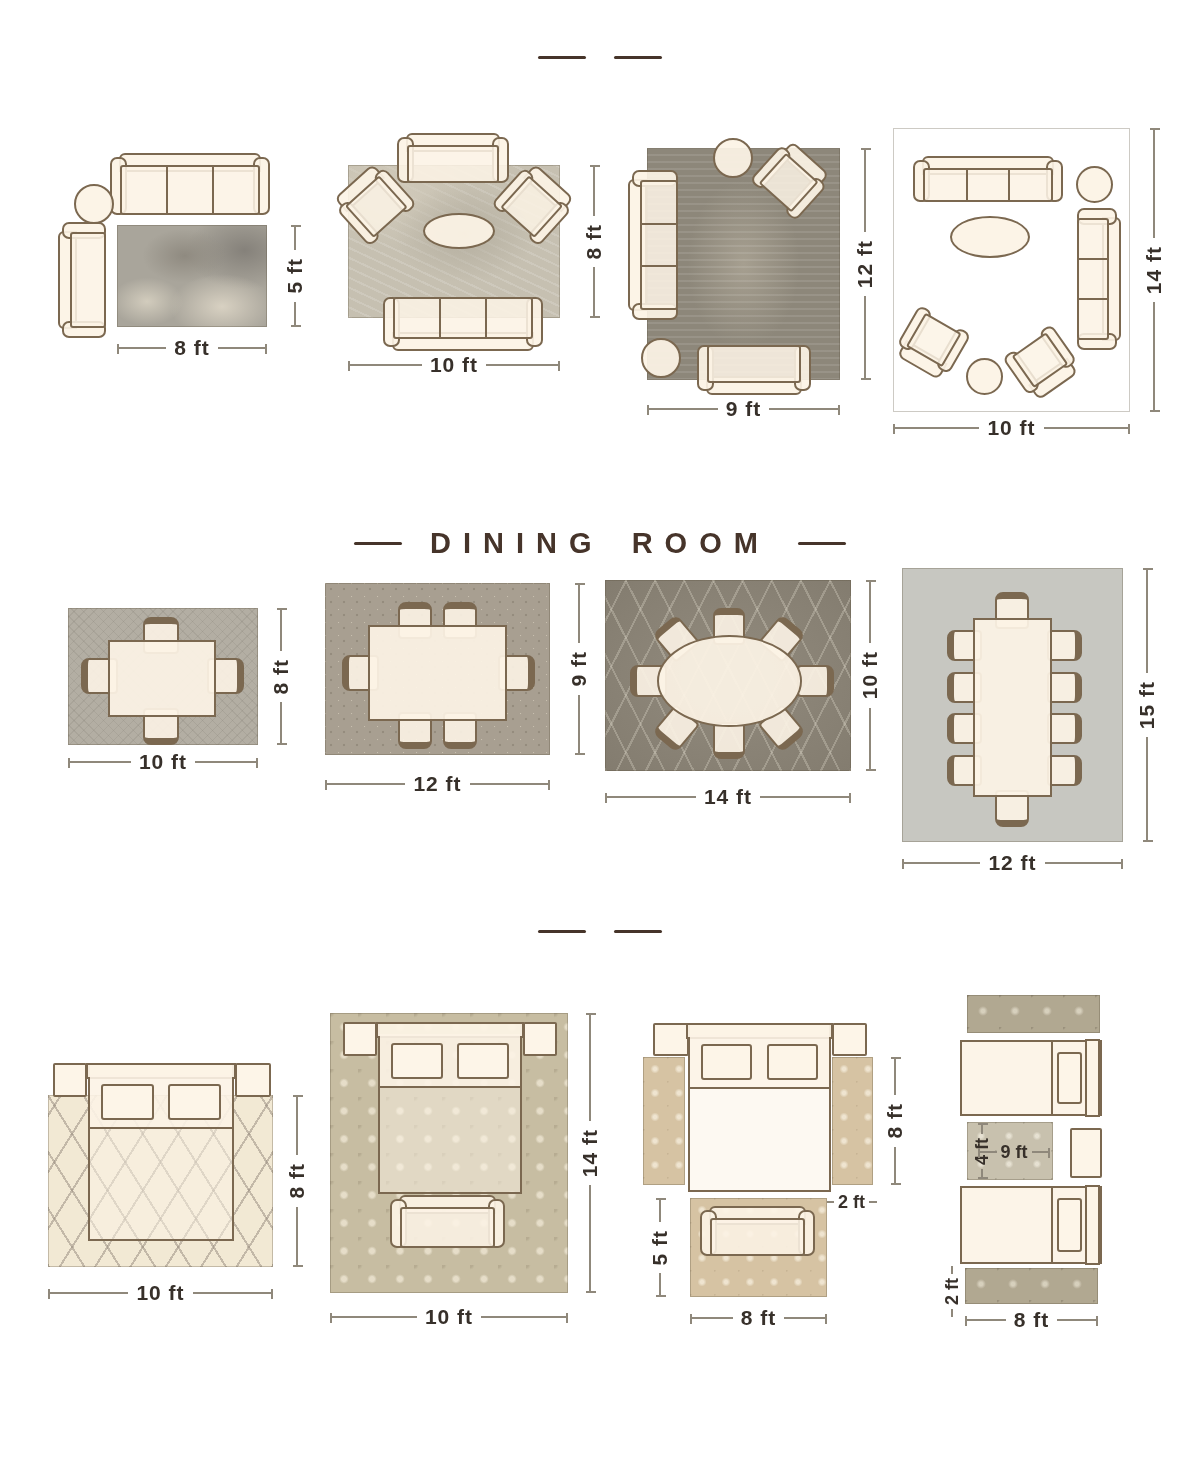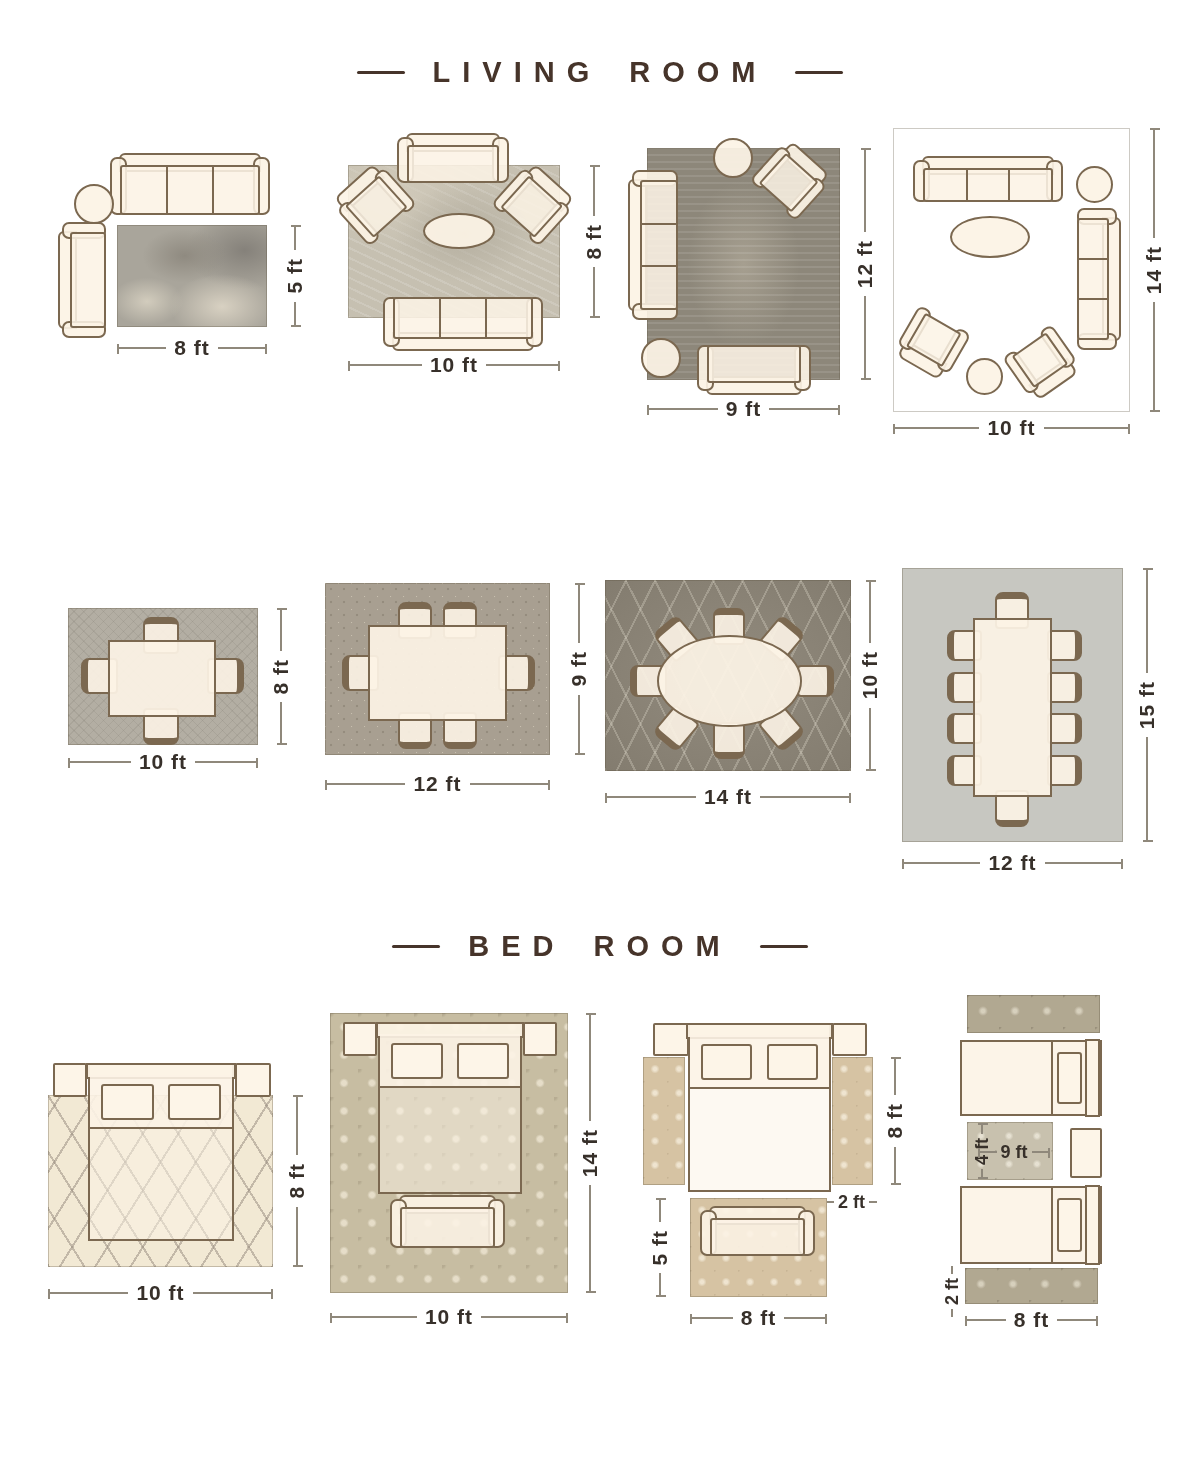--- a/index.html
+++ b/index.html
@@ -117,21 +117,20 @@
   .tbed .hb{position:absolute;right:0;top:-3px;bottom:-3px;width:11px;background:#fdf5e8;border:2px solid var(--fo);}
   .nstand{position:absolute;background:#fdf5e8;border:2px solid var(--fo);border-radius:2px;}
 </style>
 </head>
 <body>
 
 <div class="canvas">
 
   <div class="sec" style="top:56px;">
     <i class="dash"></i>
-    <h2>LIVING ROOM</h2>
     <i class="dash"></i>
   </div>
 
   <div class="lay" style="left:50px;top:140px;width:260px;height:225px;">
     <div class="rug rx-lr1" style="left:67px;top:85px;width:150px;height:102px;"></div>
     <div class="sofa" style="left:60px;top:13px;width:160px;height:64px;">
       <i class="back"></i>
         <i class="arm l"></i>
         <i class="arm r"></i>
       <span class="seat">
@@ -294,20 +293,25 @@
         <b>14 ft</b>
         <i class="seg b"></i>
     </div>
     <div class="hdim" style="left:3px;top:298px;width:237px;">
       <i class="seg l"></i>
         <b>10 ft</b>
         <i class="seg r"></i>
     </div>
   </div>
 
+  <div class="sec" style="top:527px;">
+    <i class="dash"></i>
+    <h2>DINING ROOM</h2>
+    <i class="dash"></i>
+  </div>
 
   <div class="lay" style="left:55px;top:595px;width:245px;height:190px;">
     <div class="rug rx-dr1" style="left:13px;top:13px;width:190px;height:137px;"></div>
     <div class="dchair n" style="left:88px;top:22px;width:32px;height:28px;"></div>
     <div class="dchair s" style="left:88px;top:113px;width:32px;height:28px;"></div>
     <div class="dchair w" style="left:26px;top:63px;width:28px;height:32px;"></div>
     <div class="dchair e" style="left:152px;top:63px;width:28px;height:32px;"></div>
     <div class="tbl" style="left:53px;top:45px;width:104px;height:73px;"></div>
     <div class="vdim" style="left:214px;top:13px;height:137px;">
       <i class="seg t"></i>
@@ -385,21 +389,20 @@
     </div>
     <div class="hdim" style="left:7px;top:283px;width:221px;">
       <i class="seg l"></i>
         <b>12 ft</b>
         <i class="seg r"></i>
     </div>
   </div>
 
   <div class="sec" style="top:930px;">
     <i class="dash"></i>
-    <h2>BED ROOM</h2>
     <i class="dash"></i>
   </div>
 
   <div class="lay" style="left:40px;top:1055px;width:270px;height:250px;">
     <div class="rug rx-br1" style="left:8px;top:40px;width:225px;height:172px;"></div>
     <div class="nstand" style="left:13px;top:8px;width:30px;height:30px;"></div>
     <div class="nstand" style="left:195px;top:8px;width:32px;height:30px;"></div>
     <div class="bed" style="left:48px;top:8px;width:142px;height:174px;">
       <i class="hb"></i>
         <i class="hzone"></i>

